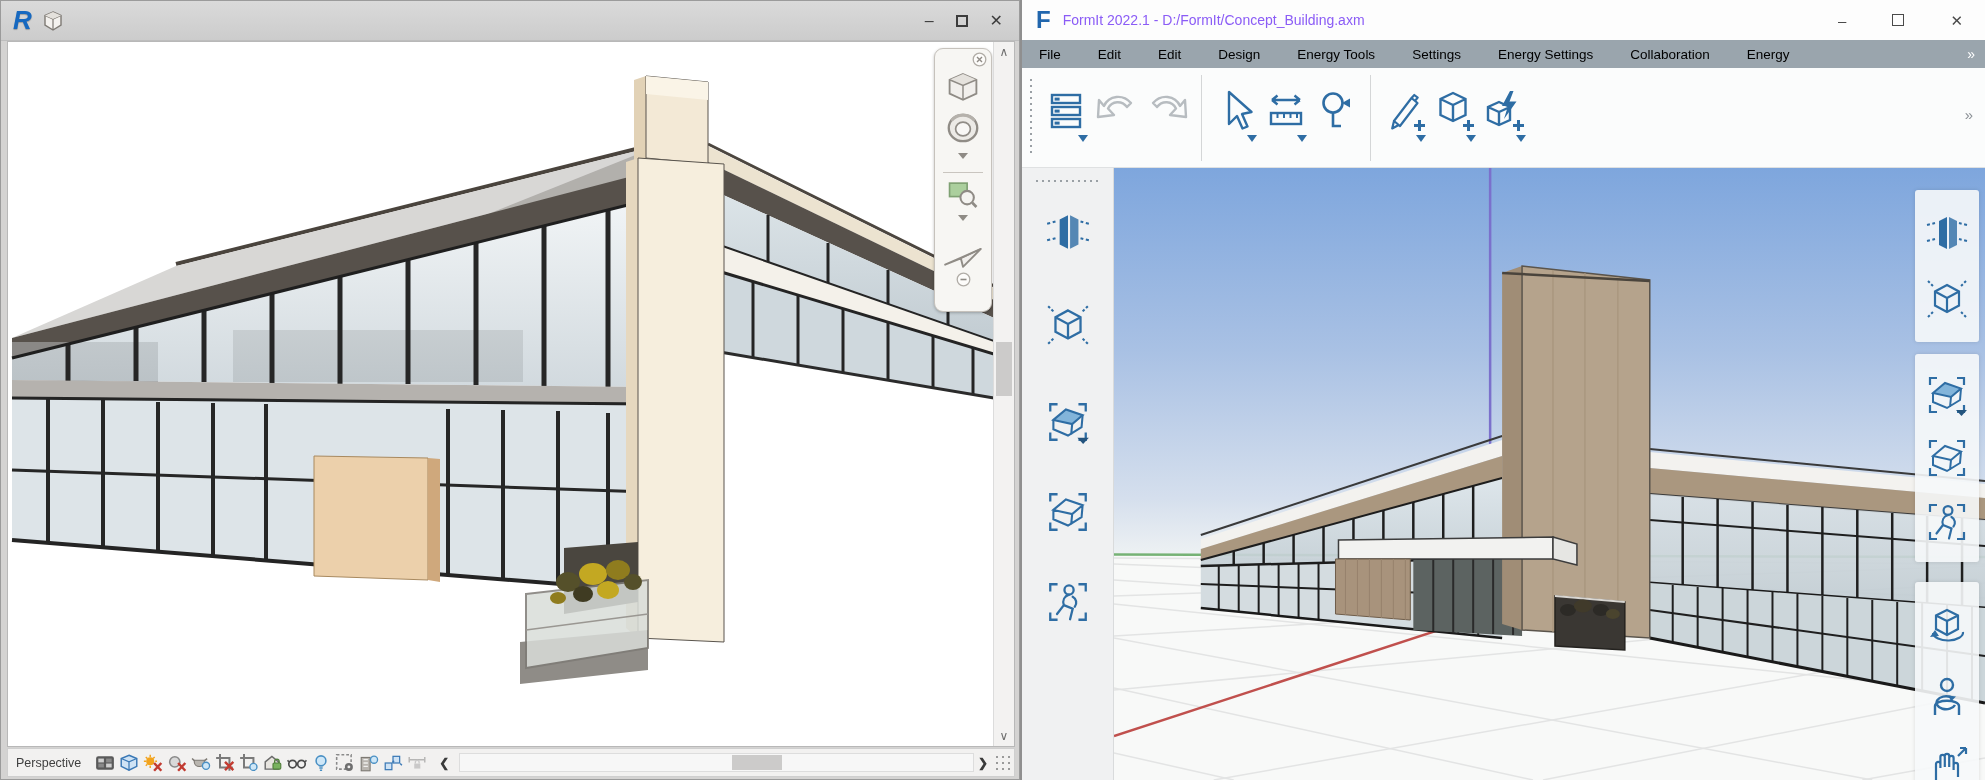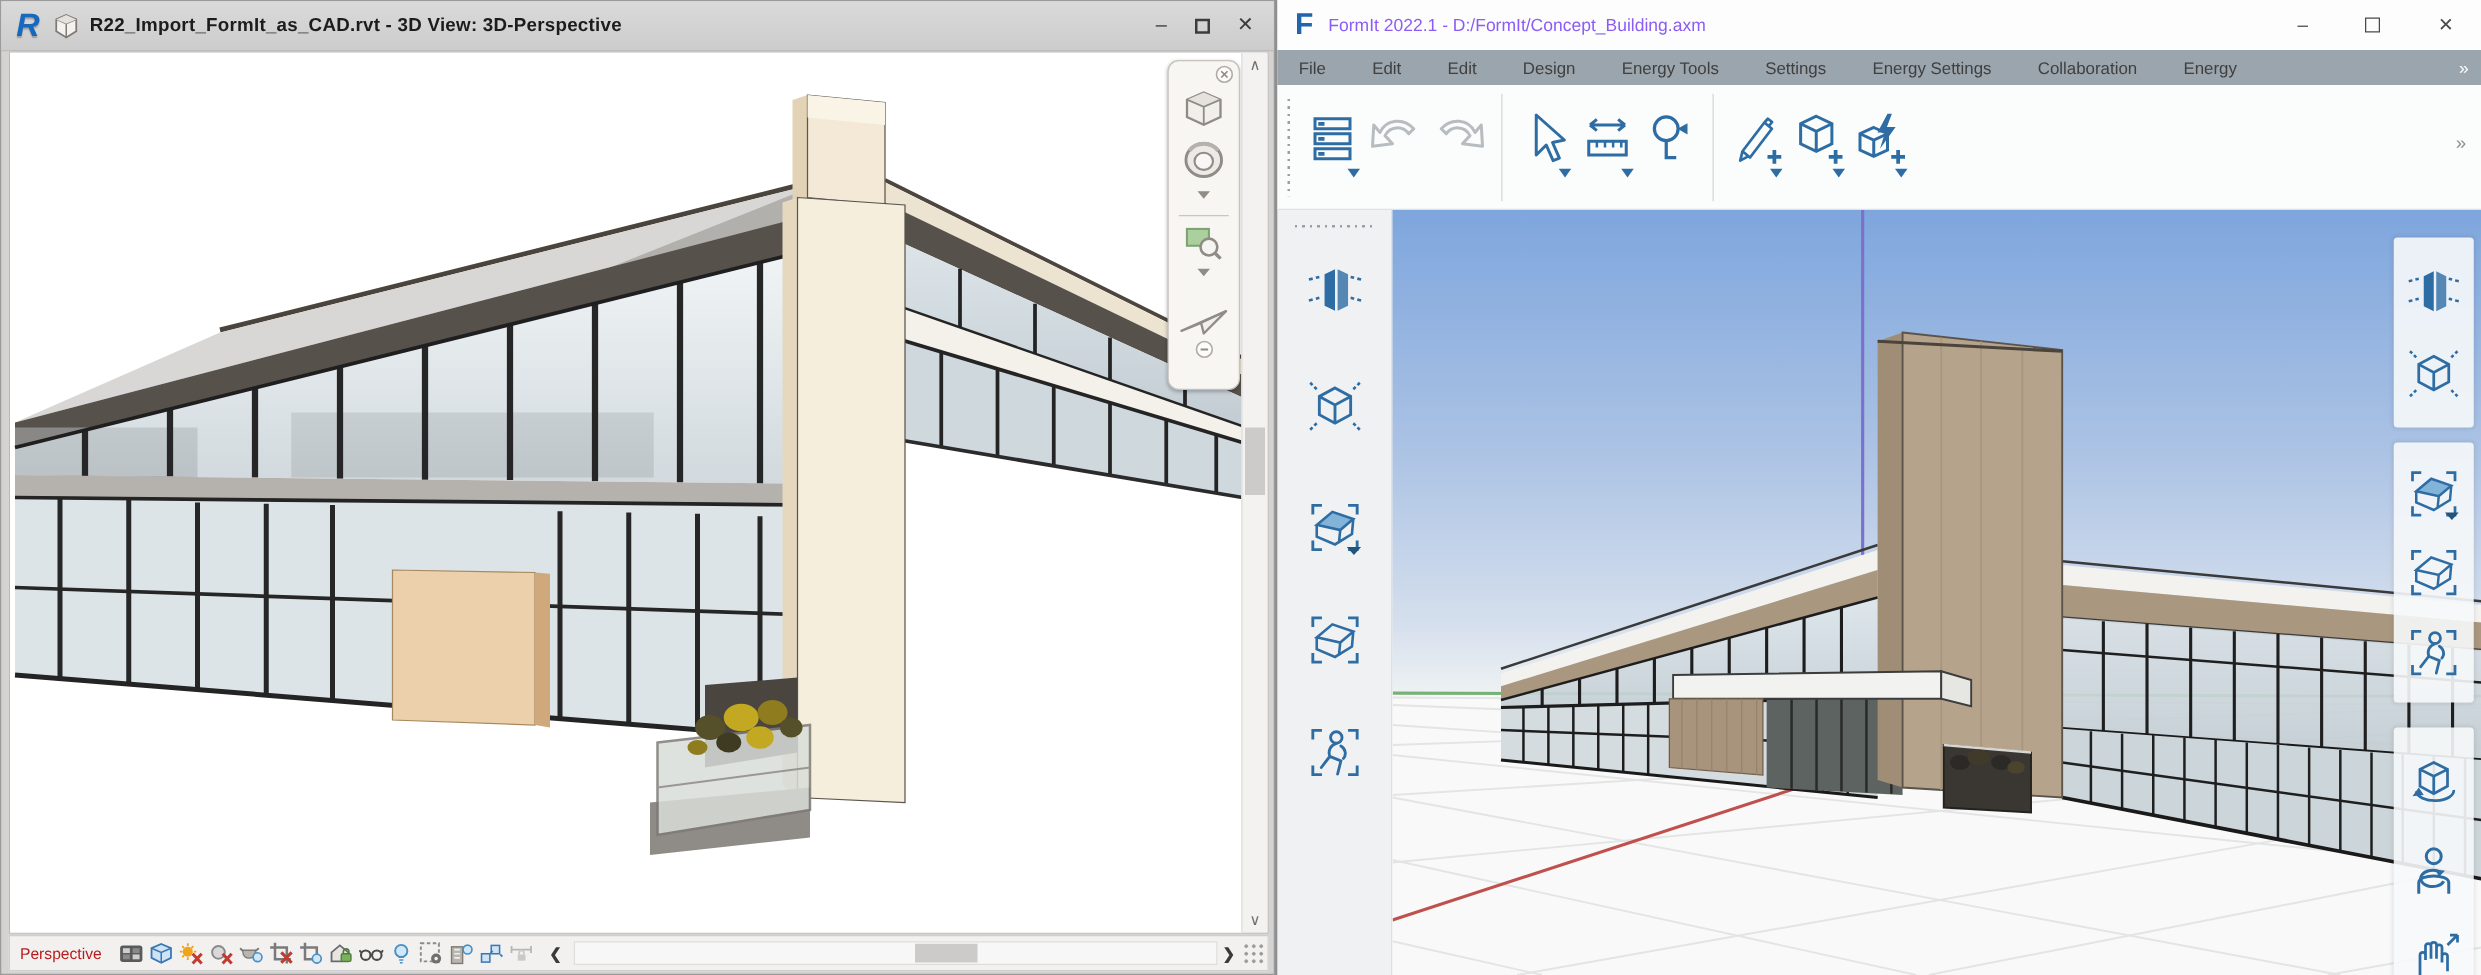--- a/index.html
+++ b/index.html
@@ -40,21 +40,21 @@
   .vscroll { position:absolute; right:0; top:0; width:21px; height:100%;
              background:#f3f2f1; border-left:1px solid #dcdcdc; }
   .vs-arr { position:absolute; left:0; width:100%; height:20px; text-align:center;
             font-size:12px; color:#6f6f6f; line-height:20px; }
   .vs-up { top:0; } .vs-dn { bottom:0; }
   .vs-thumb { position:absolute; left:2px; width:16px; top:300px; height:54px; background:#cccbca; }
 
   
   .rv-bottom { position:absolute; left:6px; top:747px; width:1008px; height:29px;
                background:#f2f1f0; border:1px solid #cfcfcf; display:flex; align-items:center; }
-  .rv-persp { font-size:12.5px; color:#b91c1c; margin:0 14px 0 8px; white-space:nowrap; }
+  .rv-persp { font-size:12.5px; color:#404040; margin:0 14px 0 8px; white-space:nowrap; }
   .vcb { display:flex; align-items:center; gap:4px; }
   .vcb svg { display:block; }
   .rv-collapse { font-size:12px; color:#3a3a3a; margin:0 10px 0 12px; font-weight:bold; }
   .hscroll { position:relative; flex:1; height:19px; background:#f7f7f7; border:1px solid #dddddd; margin-right:4px; }
   .hs-thumb { position:absolute; left:272px; top:1px; width:50px; height:15px; background:#cccbca; }
   .hs-arr { font-size:12px; color:#3a3a3a; font-weight:bold; margin-right:6px; }
   .grip { width:18px; height:18px; margin-right:2px;
           background:radial-gradient(#9a9a9a 1.2px, transparent 1.3px); background-size:6px 6px;
           background-position:bottom right; }
 
@@ -63,21 +63,21 @@
   .fm-title { position:absolute; left:0; top:0; width:100%; height:40px; background:#fdfdfd;
               display:flex; align-items:center; }
   .fm-logo { font-weight:bold; font-size:24px; color:#2166ad; margin:0 12px 0 14px; }
   .fm-title-text { font-size:14px; color:#8b5cf6; }
   .fm-btns { position:absolute; right:22px; top:0; height:40px; display:flex; align-items:center; gap:46px; }
   .fm-btns .wbtn { color:#4a4a4a; font-size:15px; font-weight:normal; }
   .fm-maxbox { width:12px; height:12px; border:1.4px solid #4a4a4a; display:inline-block; }
 
   .menubar { position:absolute; left:0; top:40px; width:100%; height:28px; background:#9aa5ad;
              display:flex; align-items:center; gap:37px; padding-left:17px; }
-  .menu-item { color:#404040; font-size:13.5px; white-space:nowrap; }
+  .menu-item { color:#000000; font-size:13.5px; white-space:nowrap; }
   .menu-ovf { position:absolute; right:10px; color:#ffffff; font-size:14px; }
 
   .fm-toolbar { position:absolute; left:0; top:68px; width:100%; height:100px; background:#fbfcfc;
                 border-bottom:1px solid #dfe1e2; display:flex; align-items:center; }
   .tb-handle { width:2px; height:78px; margin:0 10px 0 8px;
                background:repeating-linear-gradient(#9aa0a5 0 2px, transparent 2px 6px); }
   .tico { position:relative; width:46px; height:66px; margin:0 2px; }
   .tico svg { position:absolute; left:1px; top:4px; }
   .dd { position:absolute; right:2px; bottom:4px; width:0; height:0;
         border:5px solid transparent; border-top:7px solid #2e6da4; }
@@ -198,21 +198,20 @@
 <div id="app">
 
   <section class="win revit">
     <header class="rv-title">
       <span class="rv-logo">R</span>
       <svg class="rv-doc-icon" width="22" height="22" viewBox="0 0 22 22">
         <path d="M11 2 L19 5.5 L19 15 L11 20 L3 15 L3 5.5 Z" fill="#f4f2ef" stroke="#7e7a74" stroke-width="1.4"></path>
         <path d="M3 5.5 L11 9 L19 5.5 M11 9 V20" fill="none" stroke="#7e7a74" stroke-width="1.2"></path>
         <path d="M3 5.5 L11 2 L19 5.5 L11 9 Z" fill="#e4e1dc"></path>
       </svg>
-      <span class="rv-title-text">R22_Import_FormIt_as_CAD.rvt - 3D View: 3D-Perspective</span>
       <div class="rv-btns">
         <span class="wbtn">–</span>
         <span class="wbtn maxbox"></span>
         <span class="wbtn">✕</span>
       </div>
     </header>
 
     <div class="rv-view">
 
       <svg class="model" viewBox="0 0 986 706" preserveAspectRatio="none">

